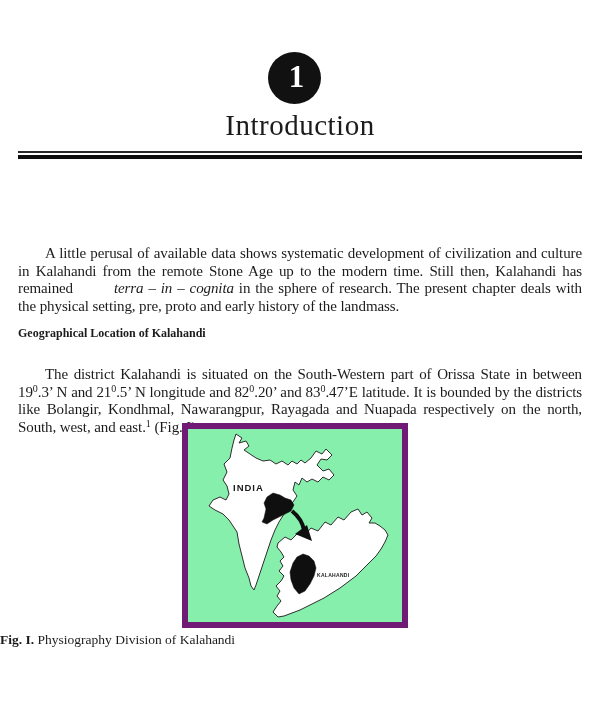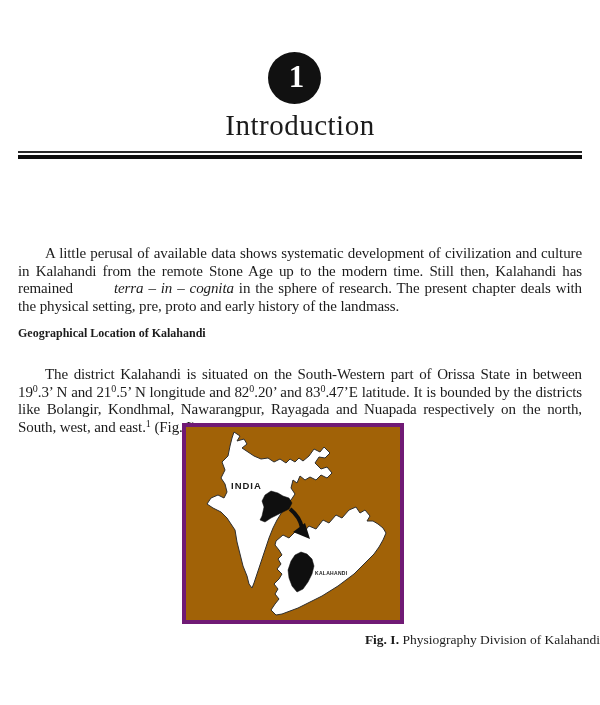--- a/index.html
+++ b/index.html
@@ -48,39 +48,39 @@
     font-size:12px;font-weight:bold;text-align:right;
   }
   #para2{top:366px;}
   .para sup{
     font-size:10px;line-height:0;vertical-align:5px;letter-spacing:0;
   }
   .para em{font-style:italic;margin-left:36px;}
   figure.map-figure{
     position:absolute;left:182px;top:423px;margin:0;
     width:214px;height:193px;
-    border:4px solid #701a75;
-    background:#a16207;
+    border:6px solid #701a75;
+    background:#86efac;
   }
   figure.map-figure svg{display:block;width:214px;height:193px;}
   .map-outline{fill:#ffffff;stroke:#2e2e2e;stroke-width:1;stroke-linejoin:round;}
   .map-fill{fill:#0f0f0f;stroke:#0f0f0f;stroke-width:0.5;stroke-linejoin:round;}
   .arrow-shaft{fill:none;stroke:#0f0f0f;stroke-width:4;stroke-linecap:butt;}
   .arrow-head{fill:#0f0f0f;}
   .label-india{
     font-family:"Liberation Sans", sans-serif;
     font-size:9.5px;font-weight:bold;letter-spacing:1px;fill:#1b1b1b;
   }
   .label-district{
     font-family:"Liberation Sans", sans-serif;
     font-size:5px;font-weight:bold;letter-spacing:0.3px;fill:#1b1b1b;
   }
   .caption{
     position:absolute;left:0;top:632px;width:100%;
-    text-align:right;font-size:13.5px;
+    text-align:left;font-size:13.5px;
   }
   .caption b{font-weight:bold;}
 </style>
 </head>
 <body>
 
 <div class="page">
 
   <div class="badge">
     <span>1</span>

